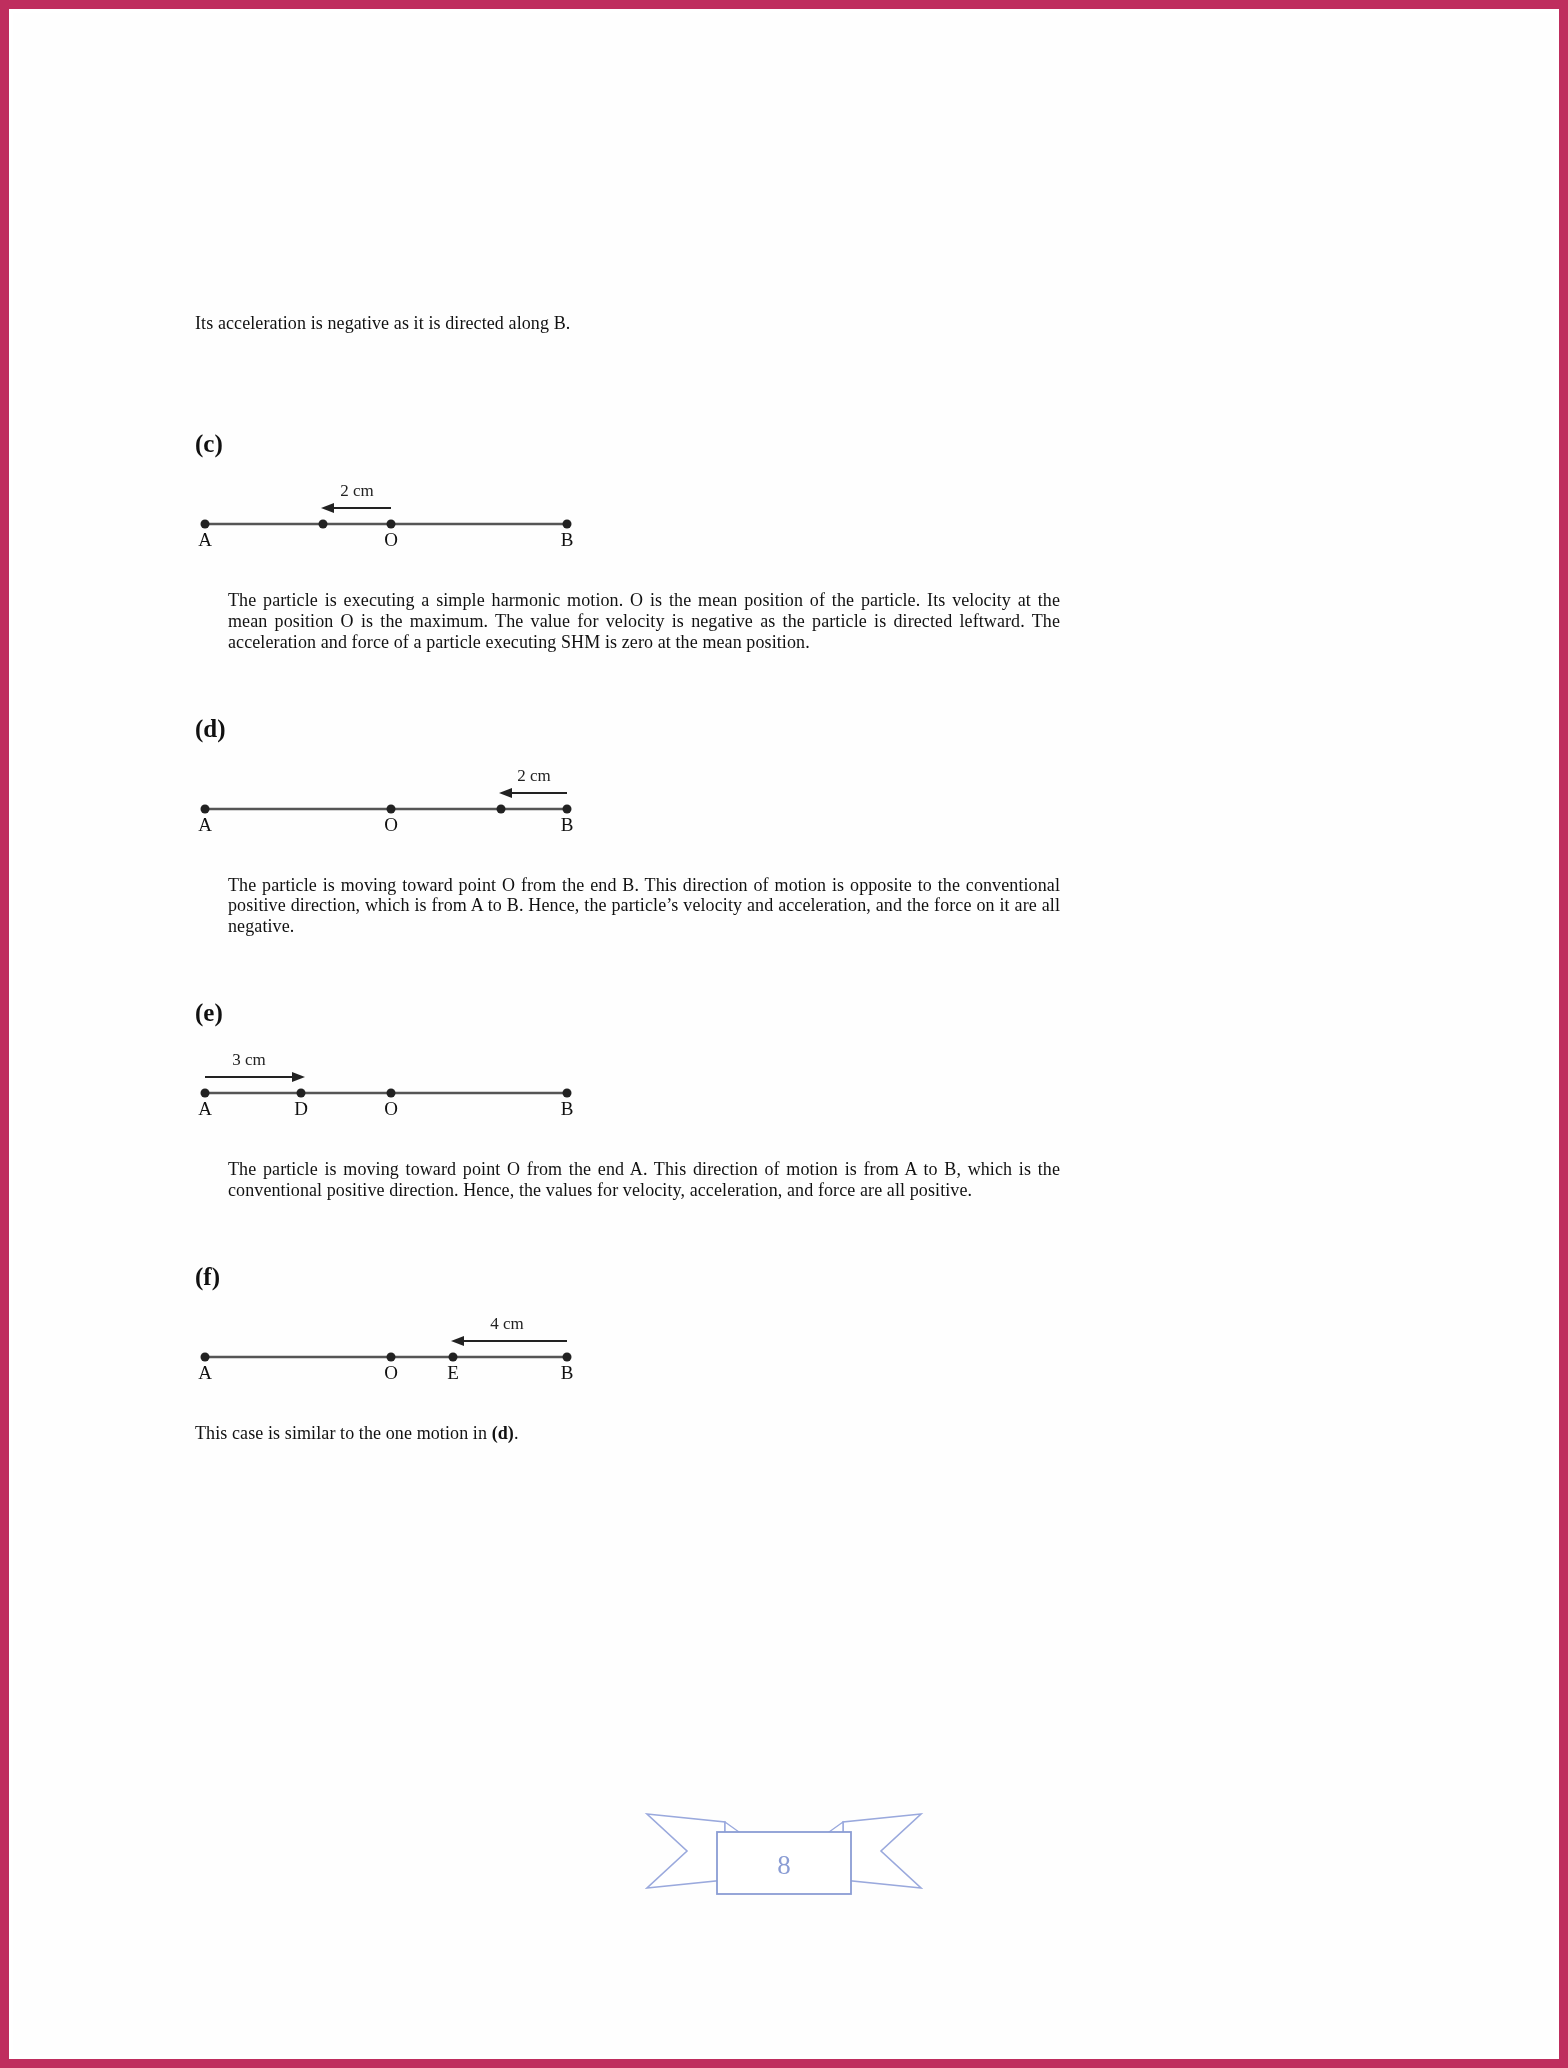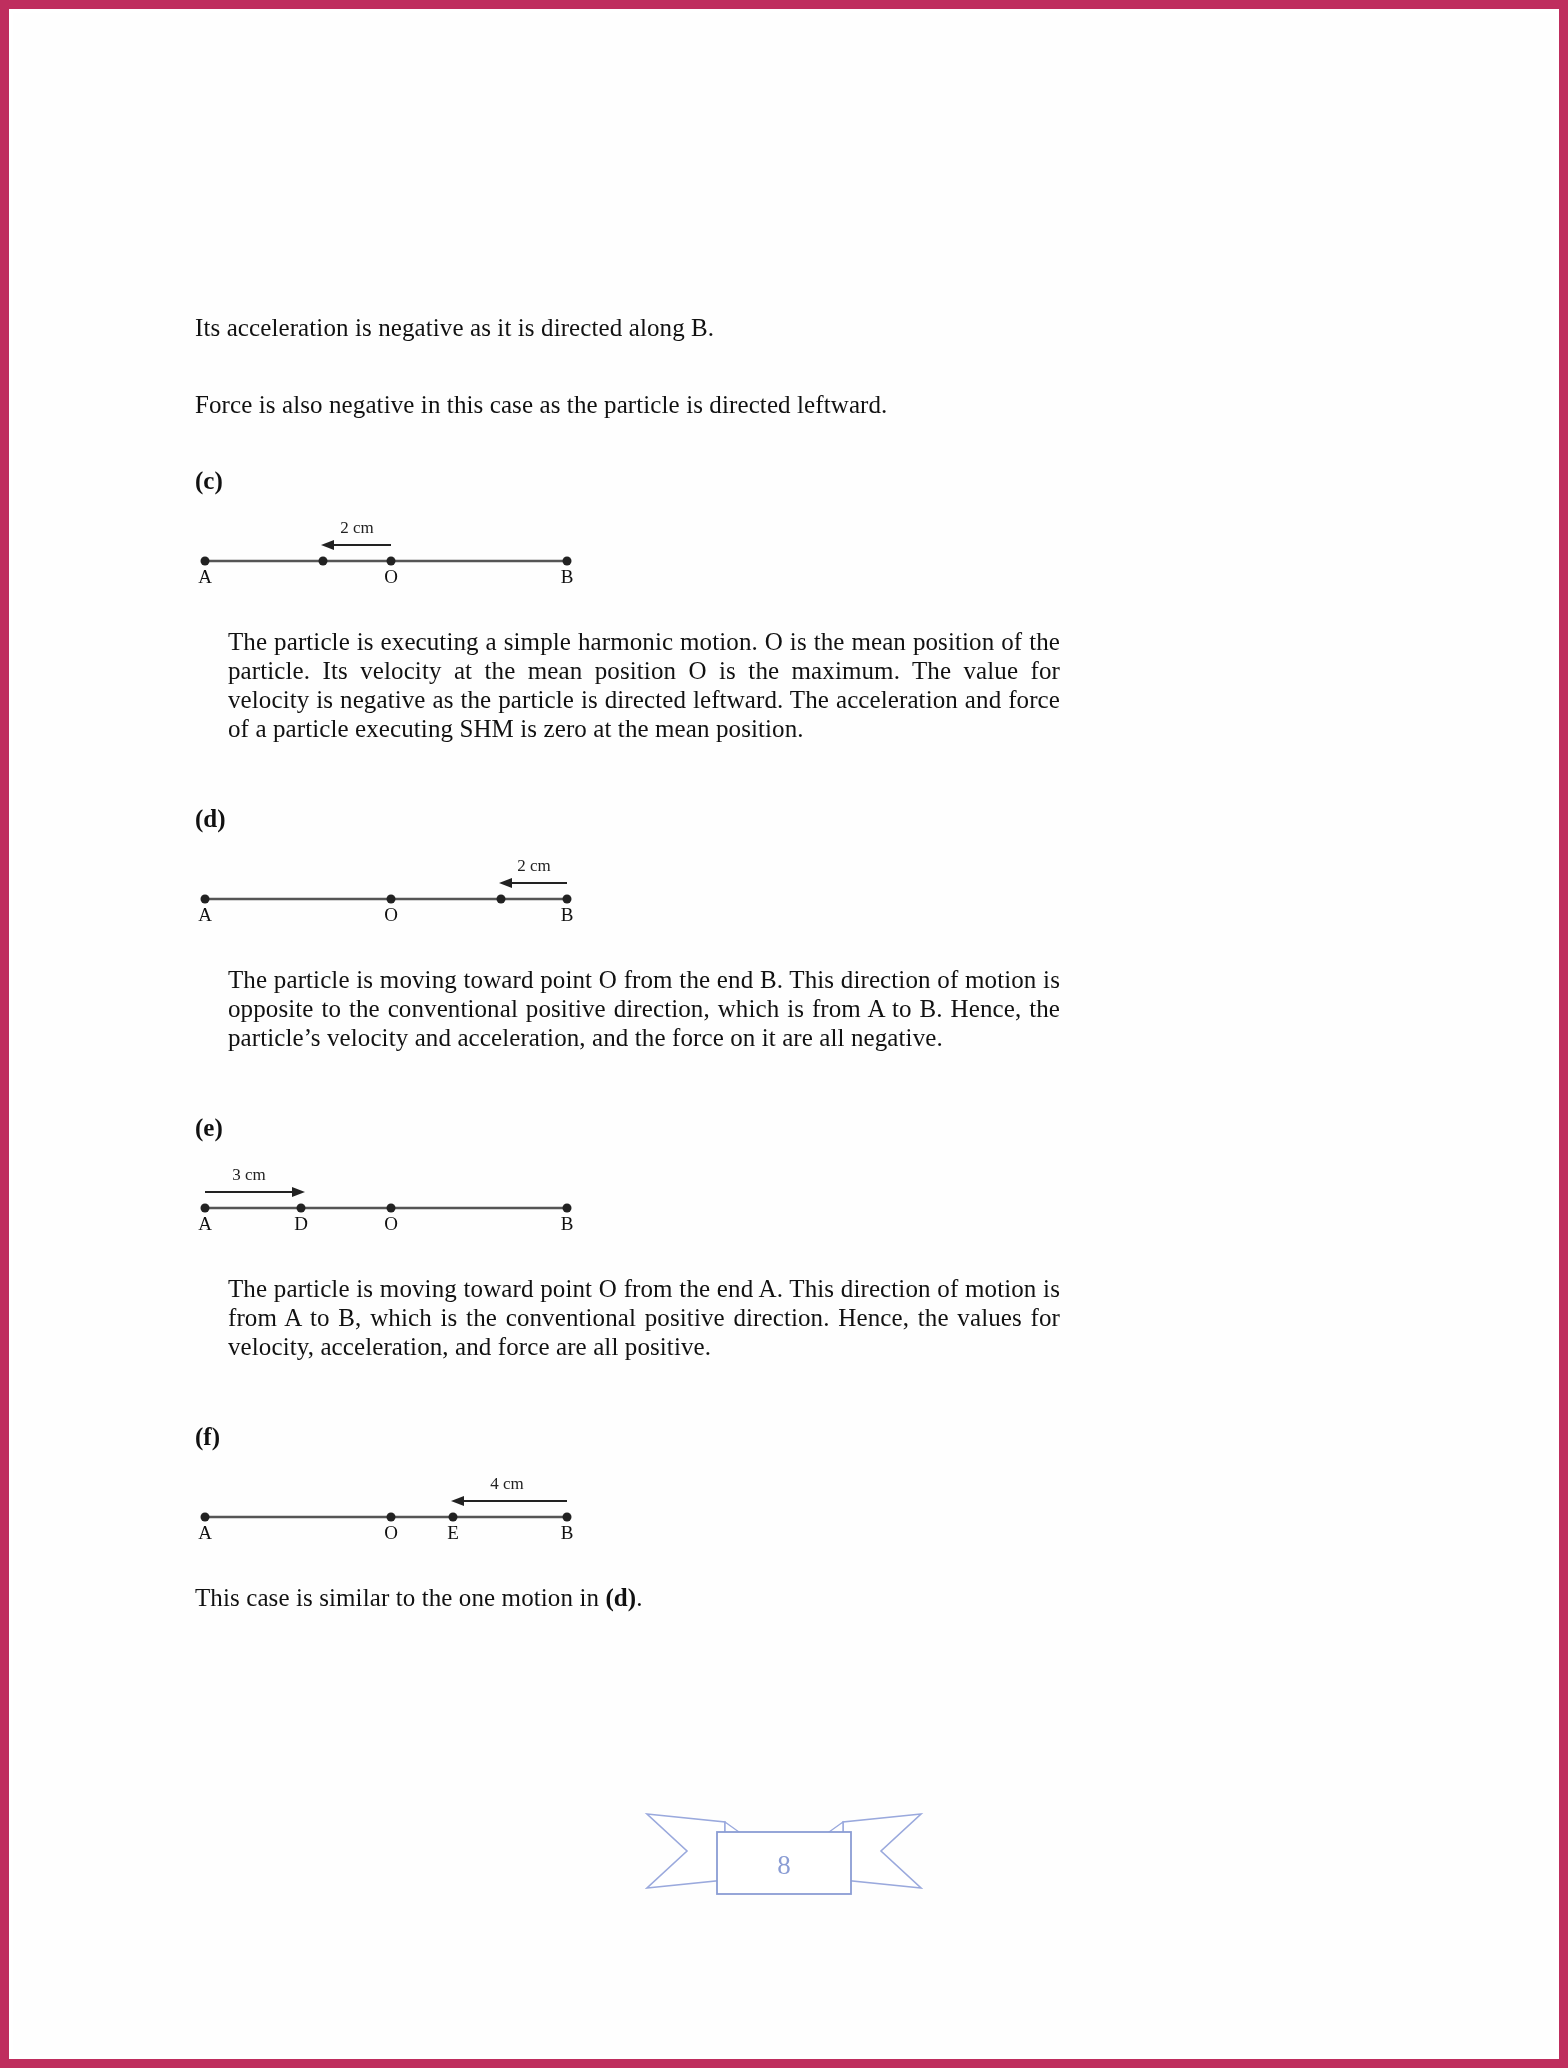--- a/index.html
+++ b/index.html
@@ -39,21 +39,21 @@
 
   
   .content {
     position: absolute;
     left: 182px;
     top: 300px;
     width: 865px;
   }
 
   p.body-text {
-    font-size: 25px;
+    font-size: 18px;
     line-height: 1.16;
     color: #111;
     margin: 0;
     letter-spacing: 0.1px;
   }
   p.body-text.justified {
     text-align: justify;
     text-align-last: left;
     margin-left: 33px;
   }
@@ -106,21 +106,20 @@
 <div class="page-frame">
   <div class="page-frame-inner">
     <div class="page-sheet">
 
       <div class="content">
 
         <p class="body-text">Its acceleration is negative as it is directed along B.</p>
 
         <div class="gap-md"></div>
 
-        <p class="body-text">Force is also negative in this case as the particle is directed leftward.</p>
 
         <div class="gap-md"></div>
 
         <p class="part-label">(c)</p>
         <div class="diagram">
           <svg width="400" height="88" viewBox="0 0 400 88">
             <line x1="10" y1="56" x2="372" y2="56" stroke="#555" stroke-width="2.5"></line>
             <circle cx="10" cy="56" r="4.5" fill="#222"></circle>
             <circle cx="128" cy="56" r="4.5" fill="#222"></circle>
             <circle cx="196" cy="56" r="4.5" fill="#222"></circle>

